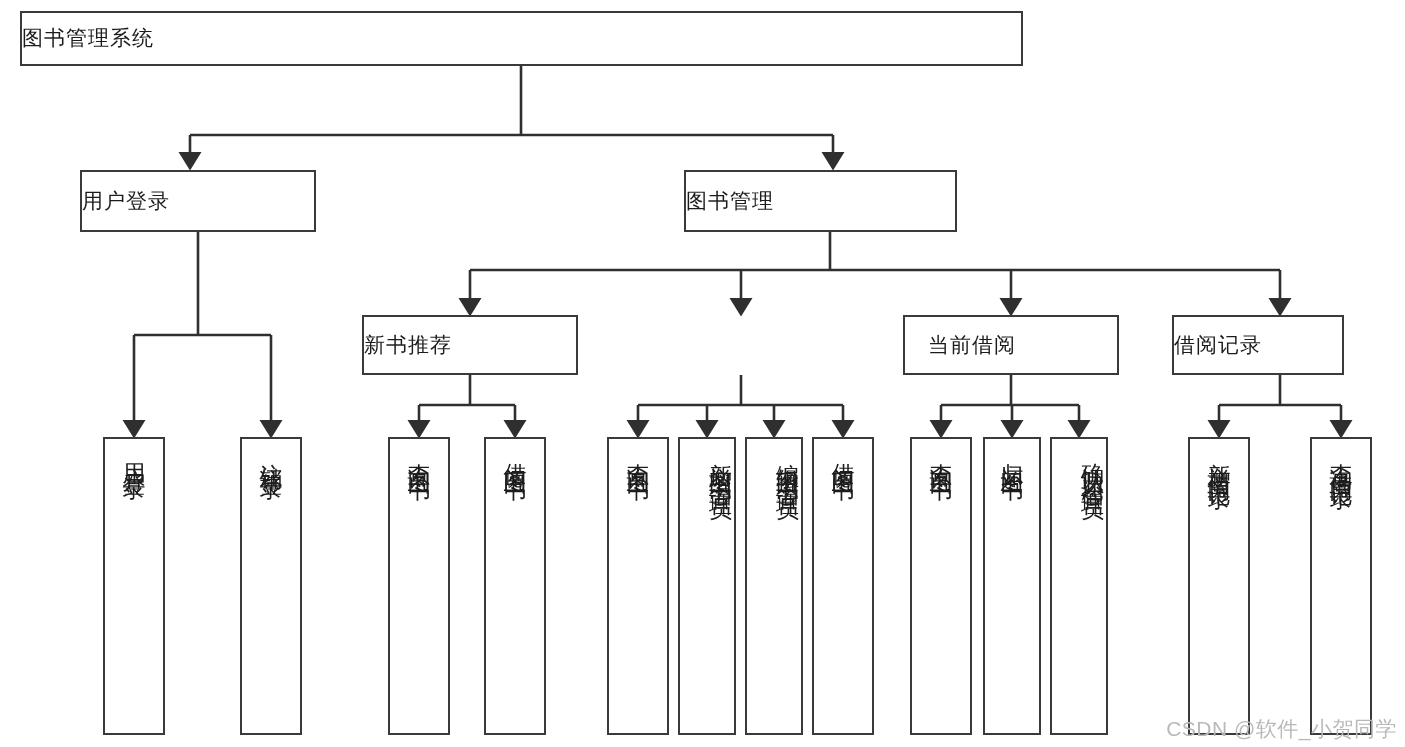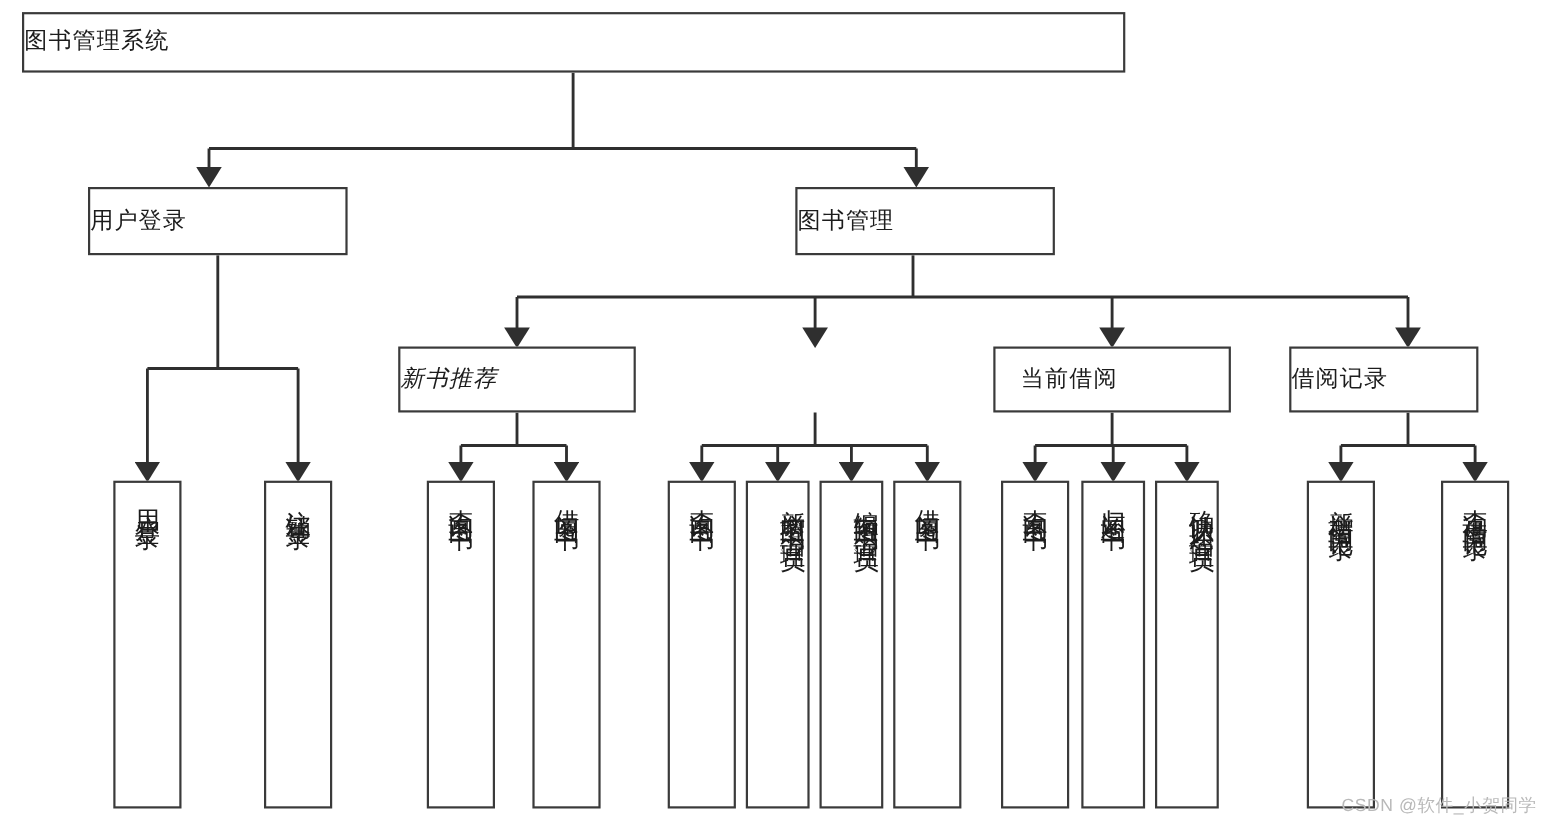--- a/index.html
+++ b/index.html
@@ -46,21 +46,21 @@
   .node.v .vtxt{
     writing-mode:vertical-rl;
     text-orientation:upright;
     white-space:nowrap;
     display:block;
   }
   #watermark{
     position:absolute;
     right:8px;
     bottom:4px;
-    font-size:16px;
+    font-size:21px;
     color:#b9b9b9;
     letter-spacing:0.5px;
     white-space:nowrap;
     user-select:none;
     text-align:center;
   }
 </style>
 </head>
 <body>
 
@@ -116,25 +116,25 @@
     </g>
   </svg>
 
   <div class="node h" style="left:20px; top:11px; width:1003px; height:55px;">
     <span>图书管理系统</span>
   </div>
 
   <div class="node h" style="left:80px; top:170px; width:236px; height:62px;">
     <span>用户登录</span>
   </div>
-  <div class="node h" style="left:723px; top:170px; width:236px; height:62px;">
+  <div class="node h" style="left:684px; top:170px; width:273px; height:62px;">
     <span>图书管理</span>
   </div>
 
-  <div class="node h" style="left:362px; top:315px; width:216px; height:60px;font-style:italic;">
+  <div class="node h" style="left:362px; top:315px; width:216px; height:60px;">
     <span>新书推荐</span>
   </div>
   <div class="node h" style="left:903px; top:315px; width:216px; height:60px;padding-left:23px;">
     <span>当前借阅</span>
   </div>
   <div class="node h" style="left:1172px; top:315px; width:172px; height:60px;">
     <span>借阅记录</span>
   </div>
 
   <div class="node v" style="left:103px; top:437px; width:62px; height:298px;">

